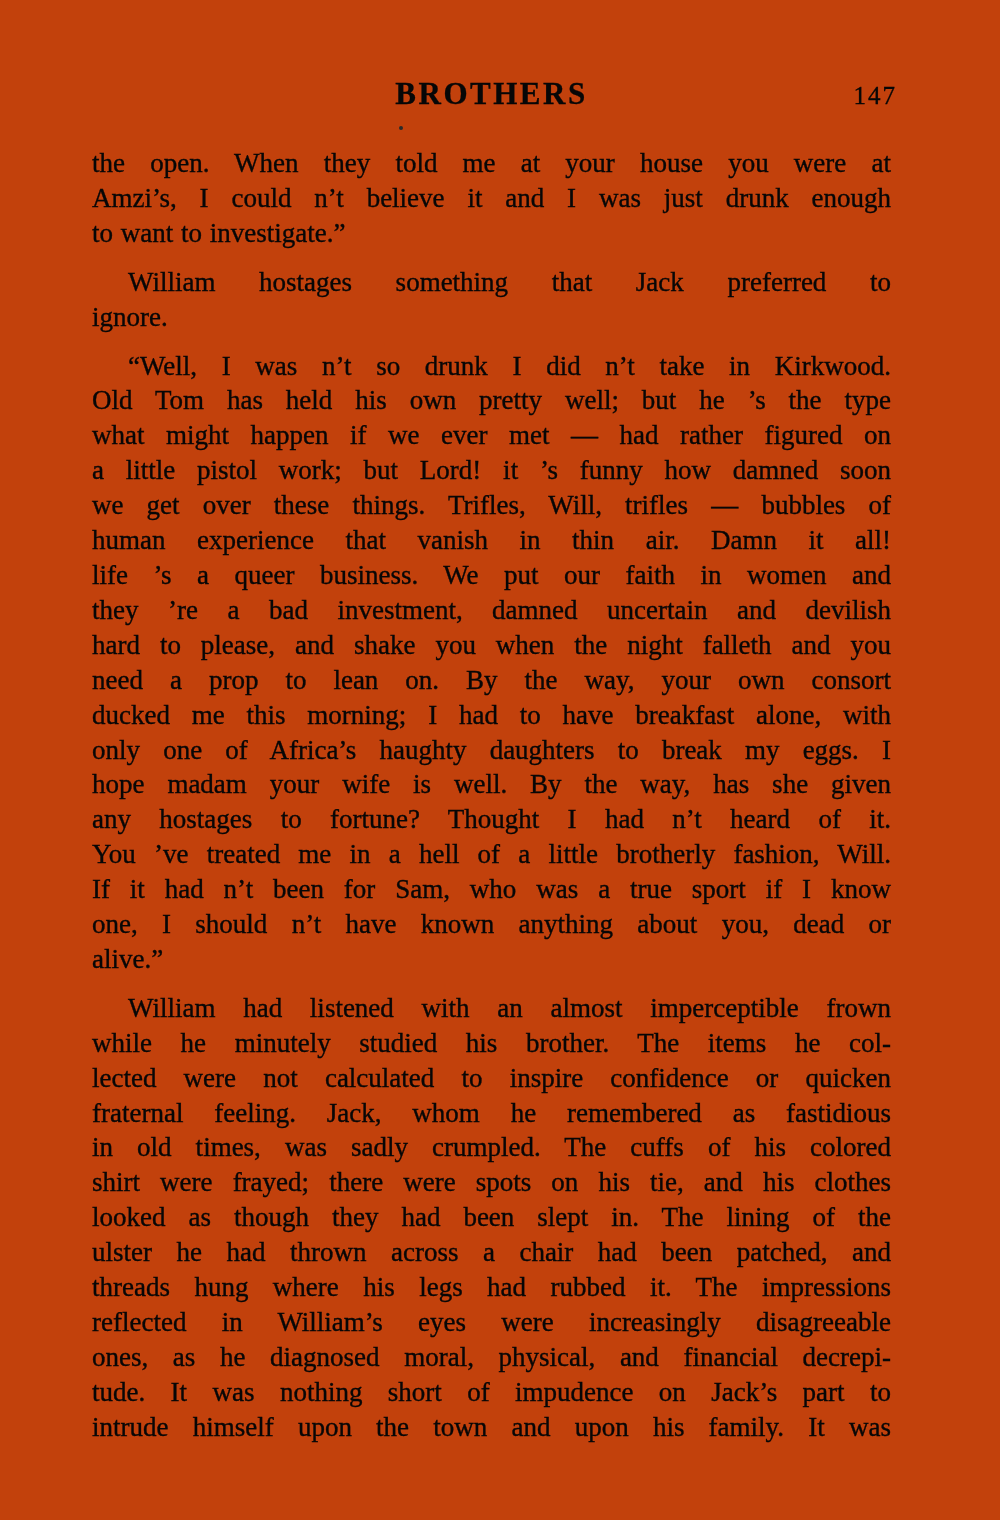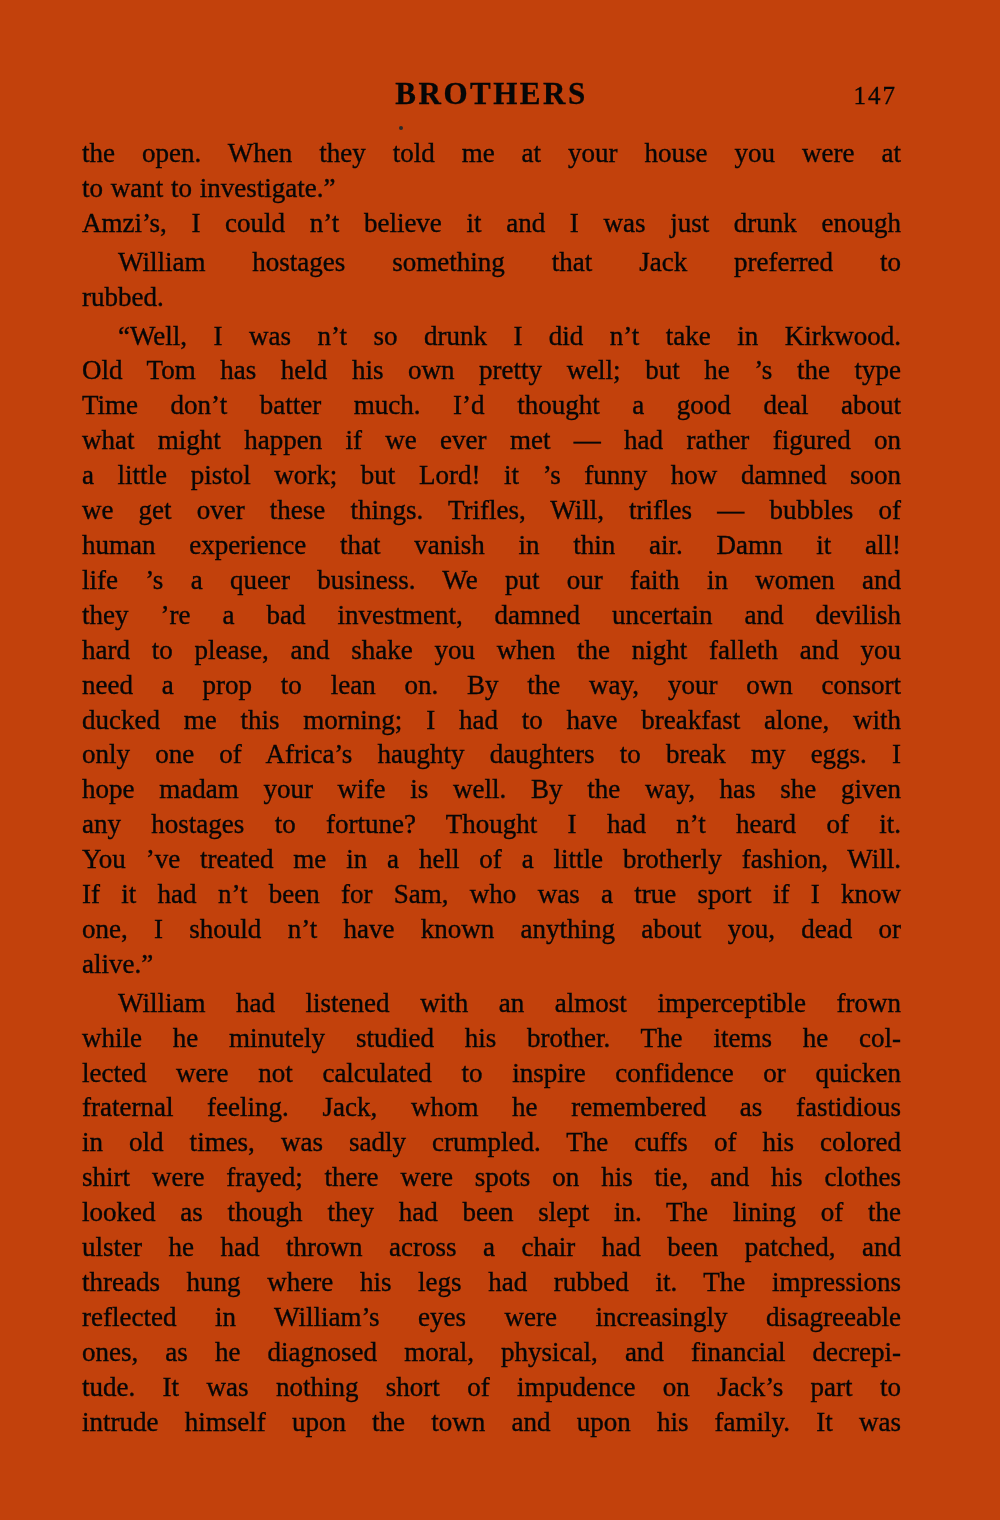--- a/index.html
+++ b/index.html
@@ -40,21 +40,21 @@
     border-radius: 50%;
   }
 
   .text-block {
     position: absolute;
     top: 132px; left: 78px; width: 827px;
     font-size: 27px;
     line-height: 34.9px;
     -webkit-text-stroke: 0.35px #070707;
   }
-  .paragraph { margin: 4px; padding: 0; }
+  .paragraph { margin: 14px; padding: 0; }
   .line {
     text-align: justify;
     text-align-last: justify;
     word-spacing: 1px;
   }
   .line.last { text-align-last: left; }
   .line.indent { text-indent: 36px; }
 </style>
 </head>
 <body>
@@ -66,31 +66,30 @@
   </div>
 
   <div class="folio">147</div>
 
   <div class="scan-artifact"></div>
 
   <div class="text-block">
 
   <div class="paragraph">
         <div class="line">the open. When they told me at your house you were at</div>
+        <div class="line">Amzi’s, I could n’t believe it and I was just drunk enough</div>
         <div class="line last">to want to investigate.”</div>
-        <div class="line">Amzi’s, I could n’t believe it and I was just drunk enough</div>
       </div>
       <div class="paragraph">
         <div class="line indent">William hostages something that Jack preferred to</div>
-        <div class="line last">rubbed.</div>
+        <div class="line last">ignore.</div>
       </div>
       <div class="paragraph">
         <div class="line indent">“Well, I was n’t so drunk I did n’t take in Kirkwood.</div>
         <div class="line">Old Tom has held his own pretty well; but he ’s the type</div>
-        <div class="line">Time don’t batter much. I’d thought a good deal about</div>
         <div class="line">what might happen if we ever met — had rather figured on</div>
         <div class="line">a little pistol work; but Lord! it ’s funny how damned soon</div>
         <div class="line">we get over these things. Trifles, Will, trifles — bubbles of</div>
         <div class="line">human experience that vanish in thin air. Damn it all!</div>
         <div class="line">life ’s a queer business. We put our faith in women and</div>
         <div class="line">they ’re a bad investment, damned uncertain and devilish</div>
         <div class="line">hard to please, and shake you when the night falleth and you</div>
         <div class="line">need a prop to lean on. By the way, your own consort</div>
         <div class="line">ducked me this morning; I had to have breakfast alone, with</div>
         <div class="line">only one of Africa’s haughty daughters to break my eggs. I</div>

